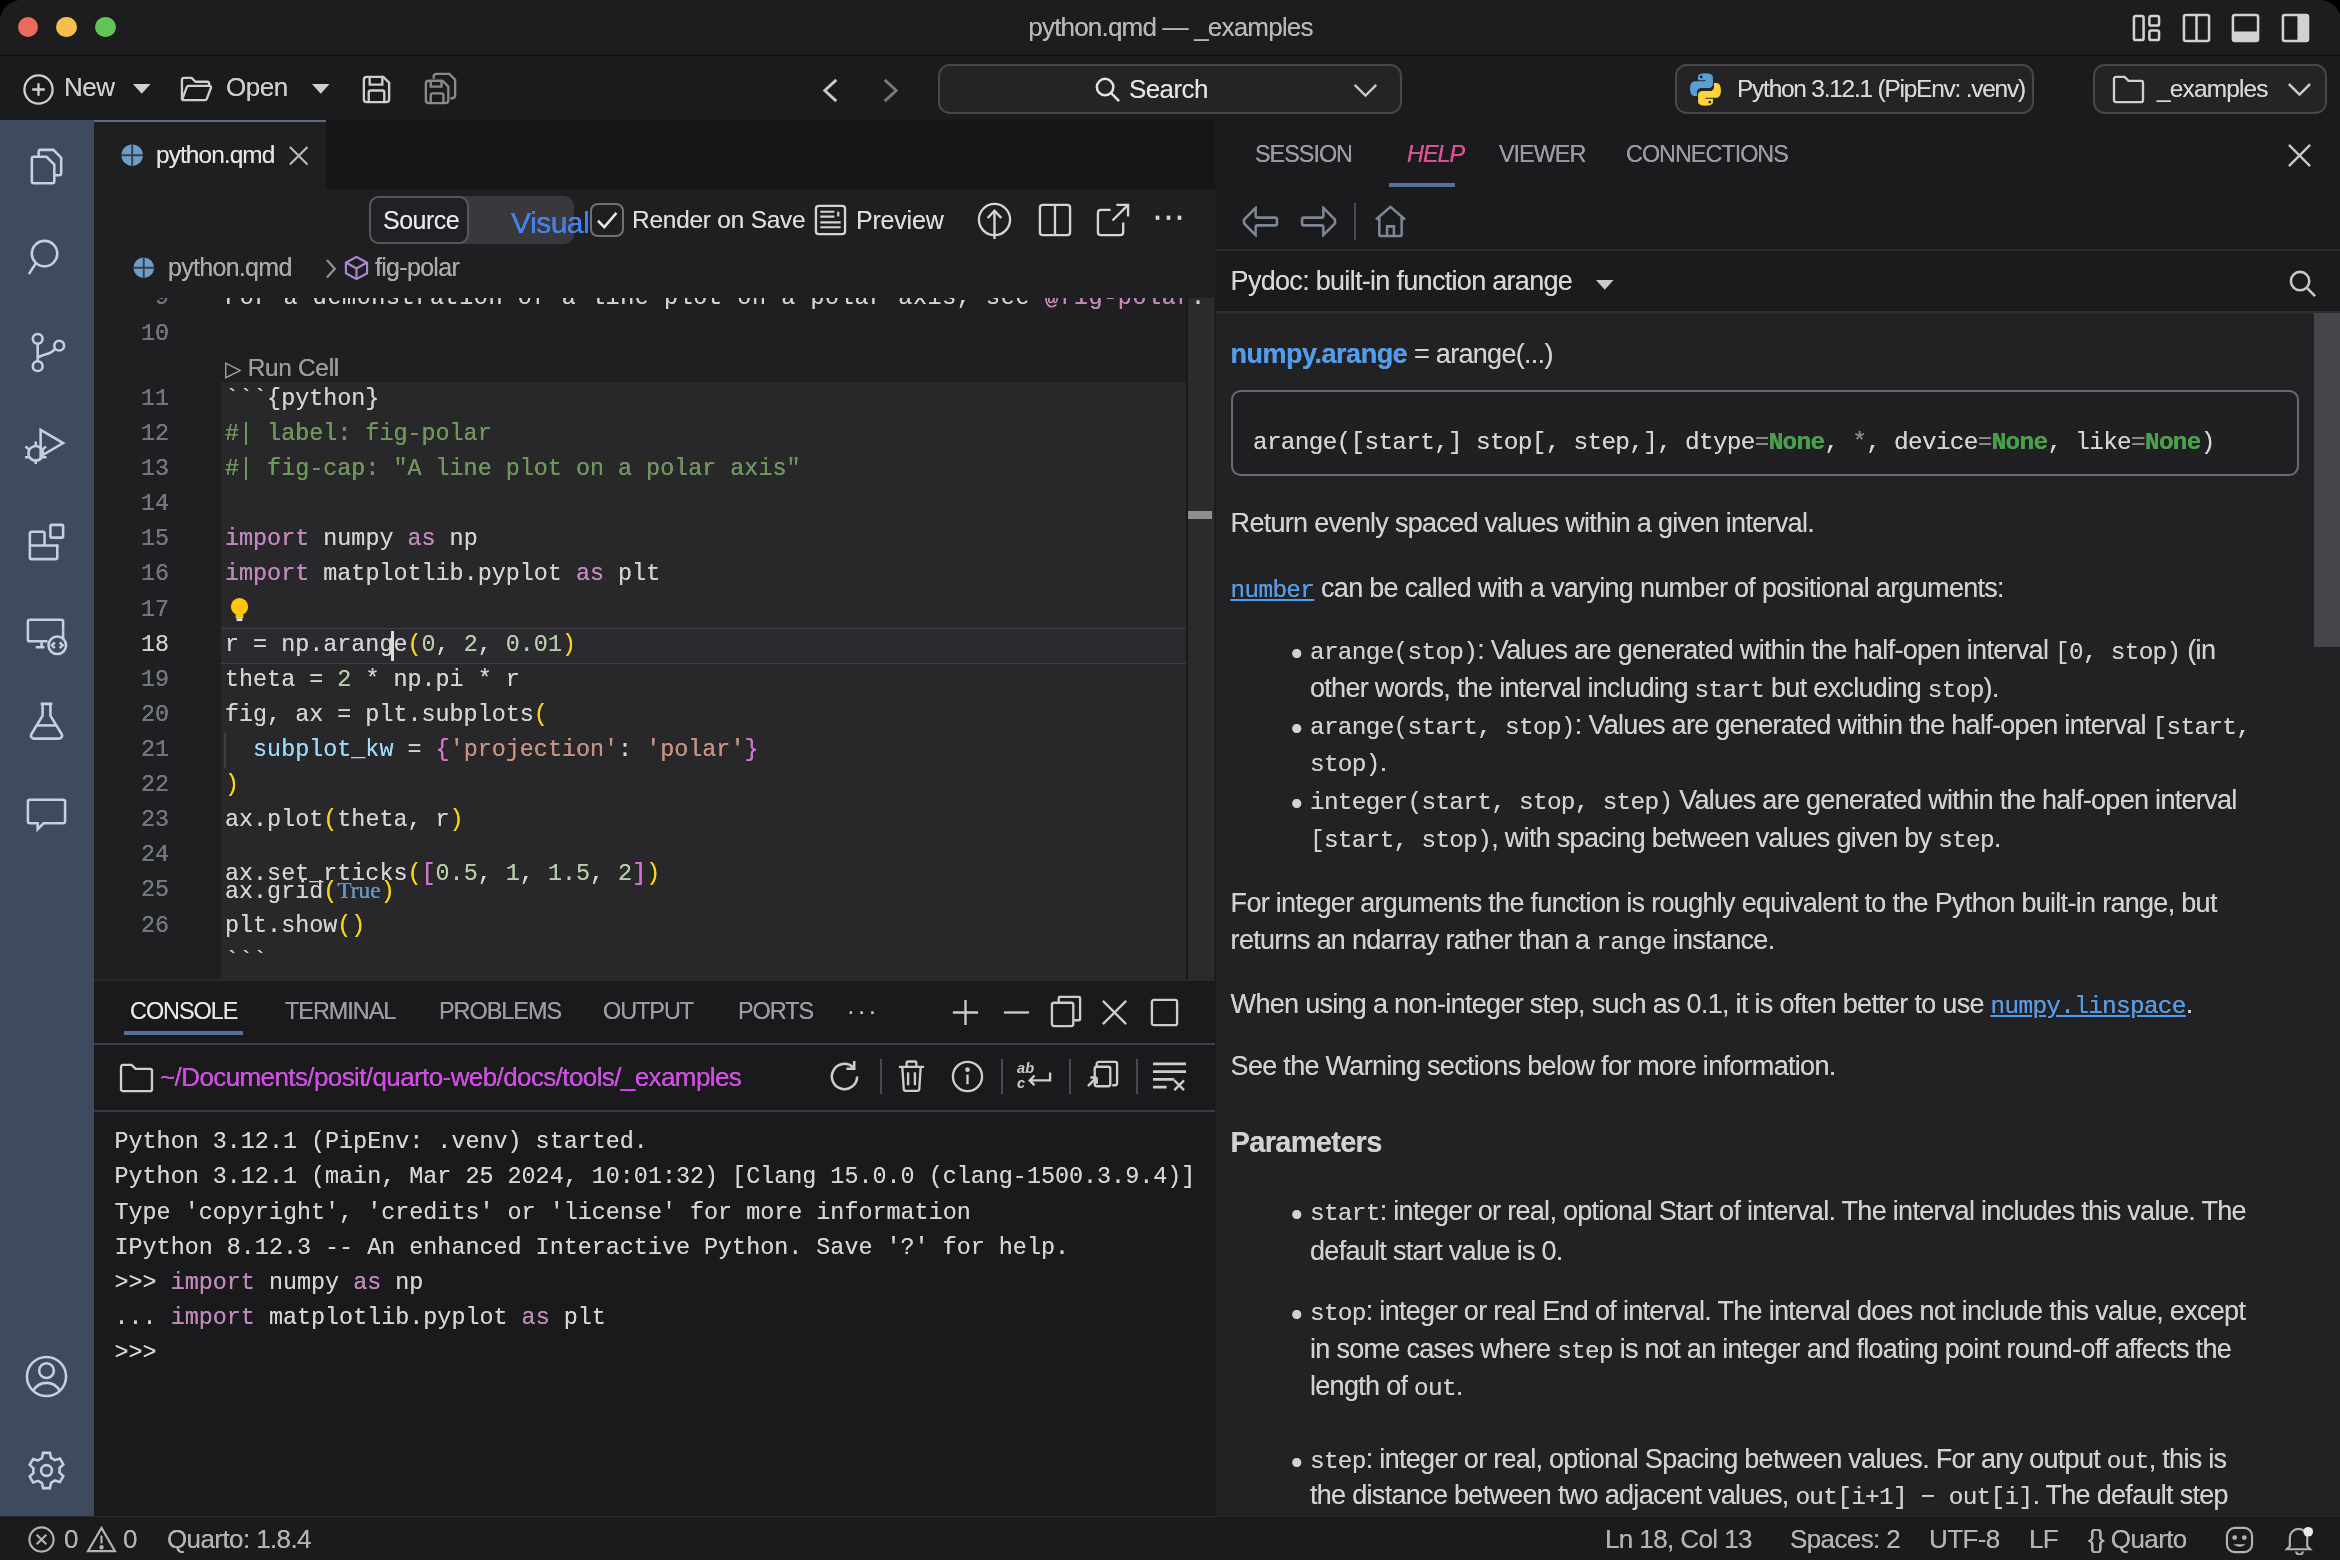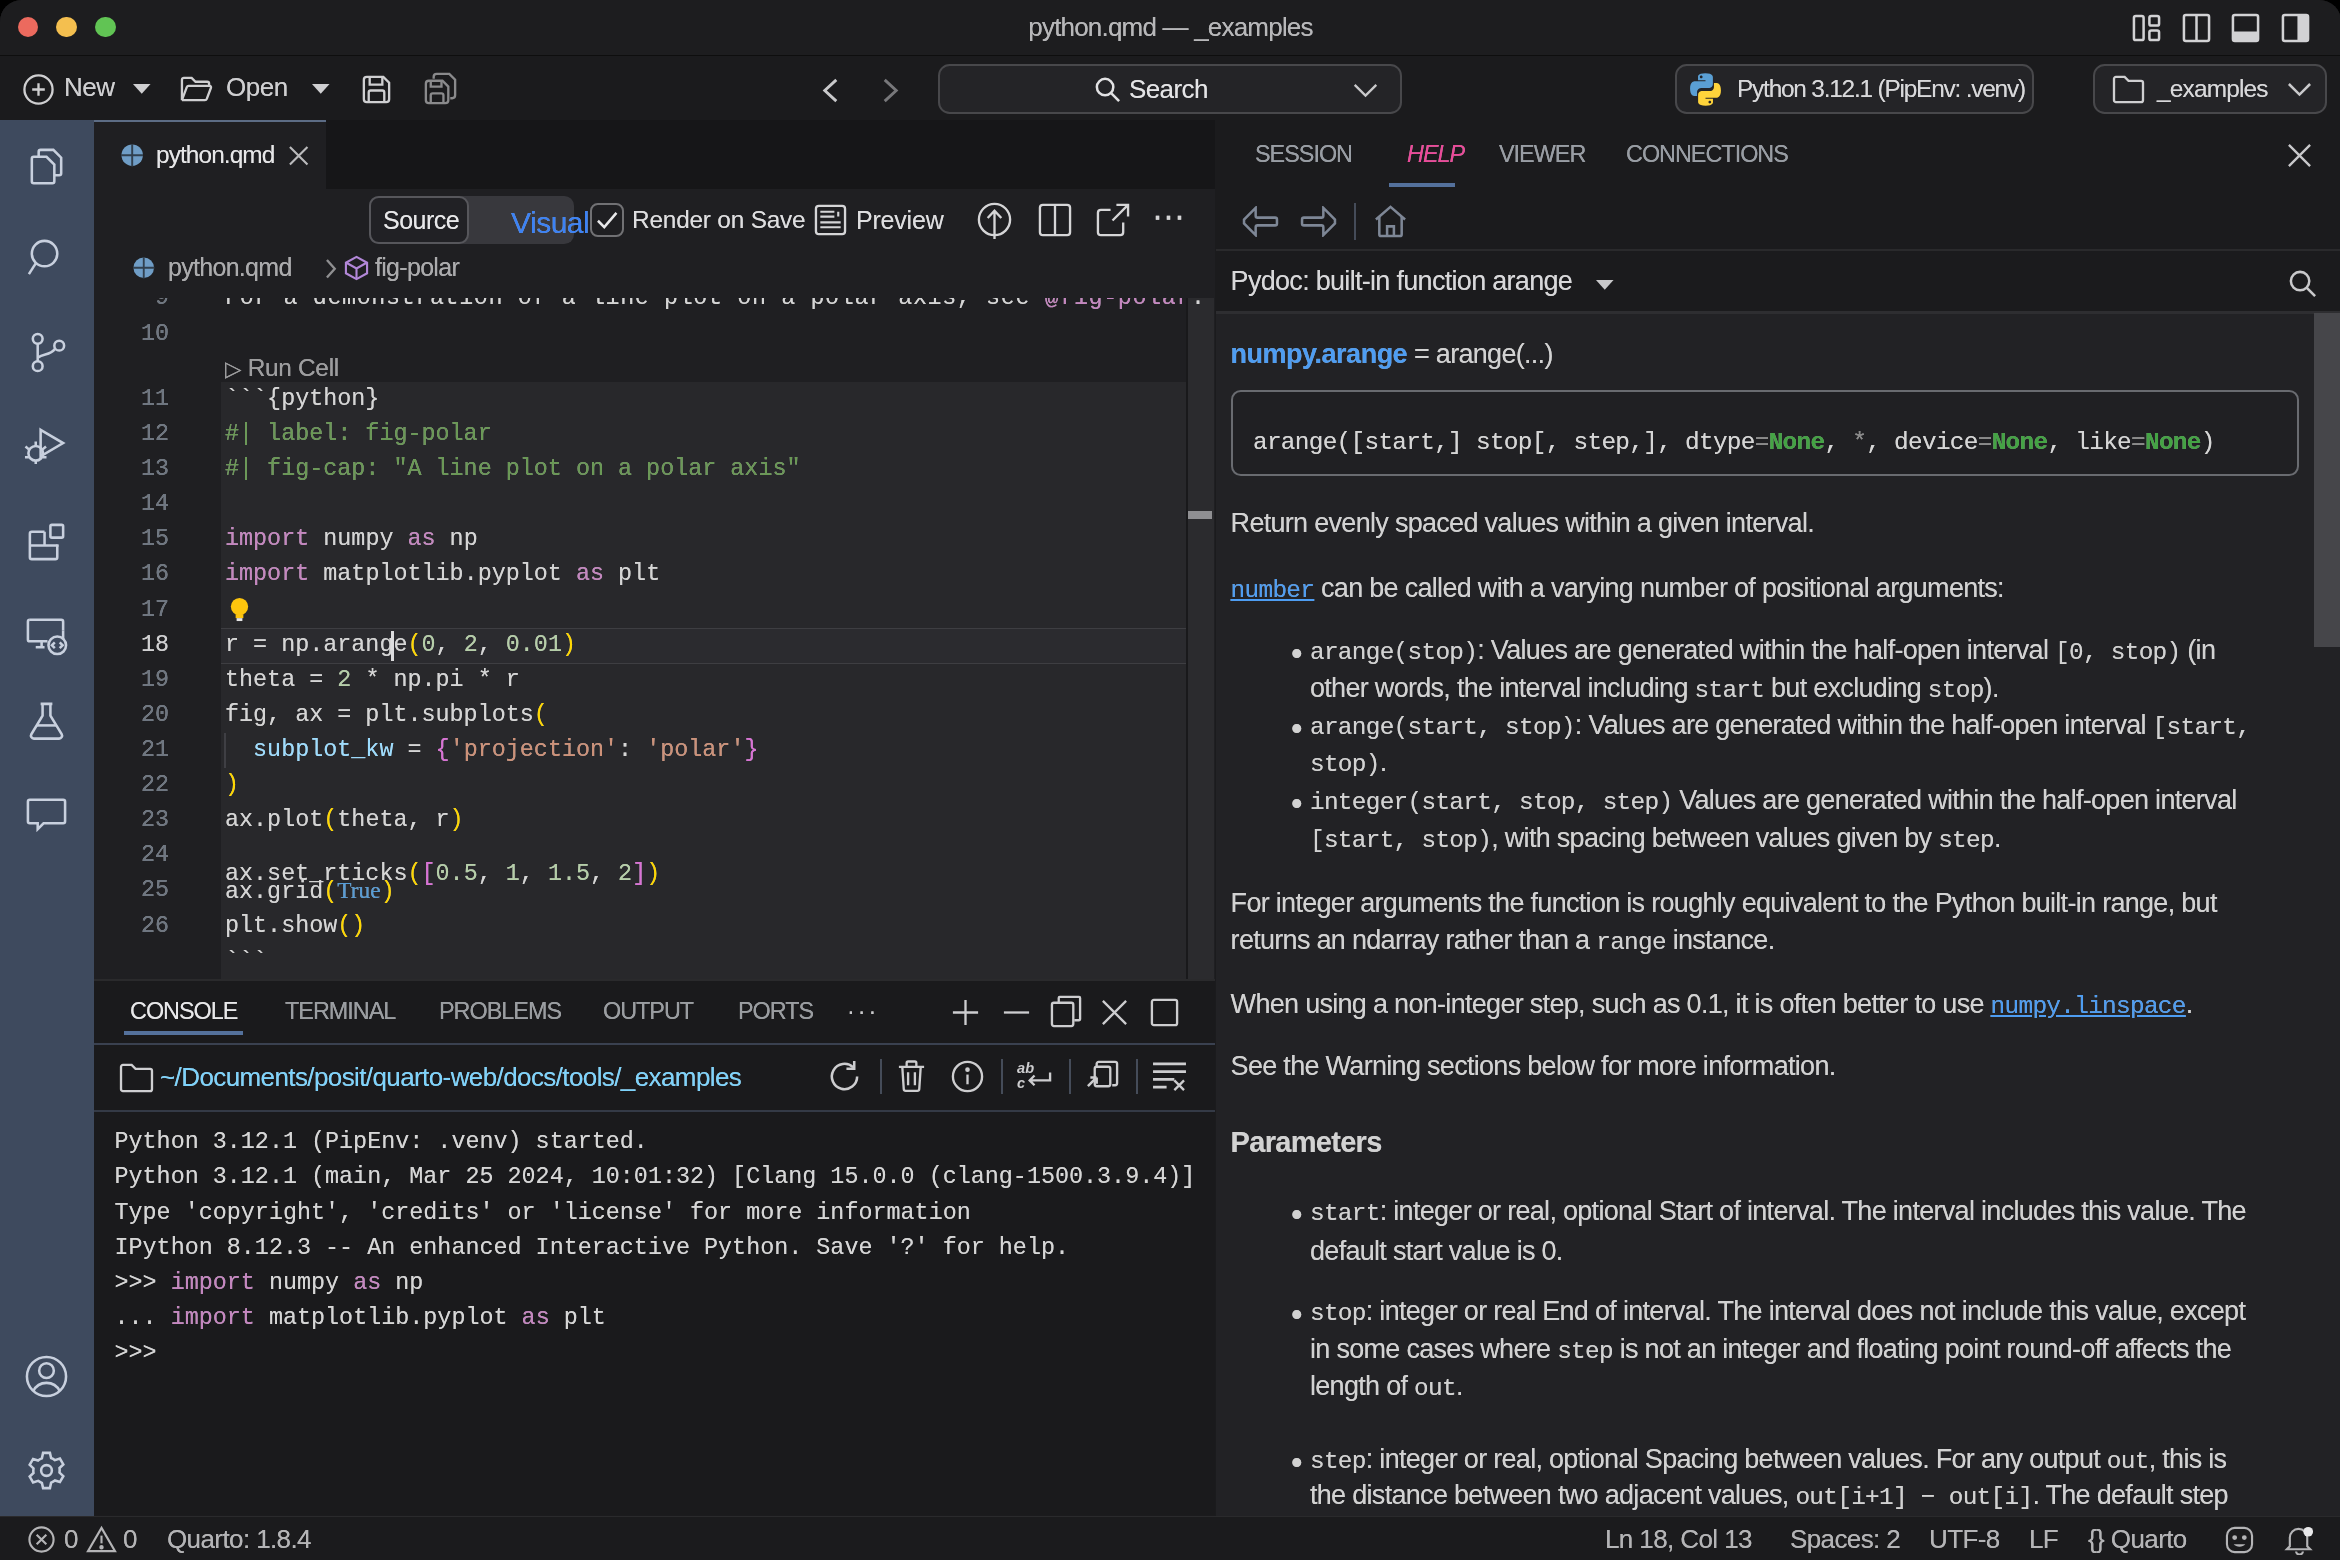--- a/index.html
+++ b/index.html
@@ -359,21 +359,21 @@
       </svg>
     <svg class="abs" style="left:1055px;top:17.6px;" width="31" height="31" viewBox="0 0 32 32" fill="none" stroke="#cdcdcf" stroke-width="2.4">
         <rect x="3" y="3" width="26" height="26" rx="2"></rect>
       </svg>
 
     <div class="abs" style="left:0;top:64px;width:1121px;height:2.4px;background:#3a4150;"></div>
 
     <svg class="abs" style="left:25px;top:84px;" width="35" height="30" viewBox="0 0 36 31" fill="none" stroke="#cfcfd1" stroke-width="2.4">
       <path d="M2 27 V4 a2 2 0 0 1 2-2 h9 l4 4 h15 a2 2 0 0 1 2 2 V27 a2 2 0 0 1-2 2 H4 a2 2 0 0 1-2-2 Z"></path>
     </svg>
-    <div class="abs" style="left:66px;top:83px;color:#7dd3fc;font-size:26px;letter-spacing:-0.6px;">~/Documents/posit/quarto-web/docs/tools/_examples</div>
+    <div class="abs" style="left:66px;top:83px;color:#d946ef;font-size:26px;letter-spacing:-0.6px;">~/Documents/posit/quarto-web/docs/tools/_examples</div>
 
     <svg class="abs" style="left:733px;top:80px;" width="35" height="35" viewBox="0 0 36 36" fill="none" stroke="#cdcdcf" stroke-width="2.6">
       <path d="M31 18 a13 13 0 1 1-4-9.4"></path>
         <path d="M28 2 V10 H20" fill="none"></path>
     </svg>
     <div class="vsep" style="left:786px;top:80px;height:35px;background:#454c59;"></div>
     <svg class="abs" style="left:802px;top:80px;" width="31" height="35" viewBox="0 0 32 36" fill="none" stroke="#cdcdcf" stroke-width="2.4">
       <path d="M3 8 H29 M11 8 V4 a1.5 1.5 0 0 1 1.5-1.5 h7 A1.5 1.5 0 0 1 21 4 V8 M6.5 8 L8 31 a2 2 0 0 0 2 1.8 h12 a2 2 0 0 0 2-1.8 L25.5 8"></path>
       <path d="M12.5 13.5 V27 M19.5 13.5 V27"></path>
     </svg>

